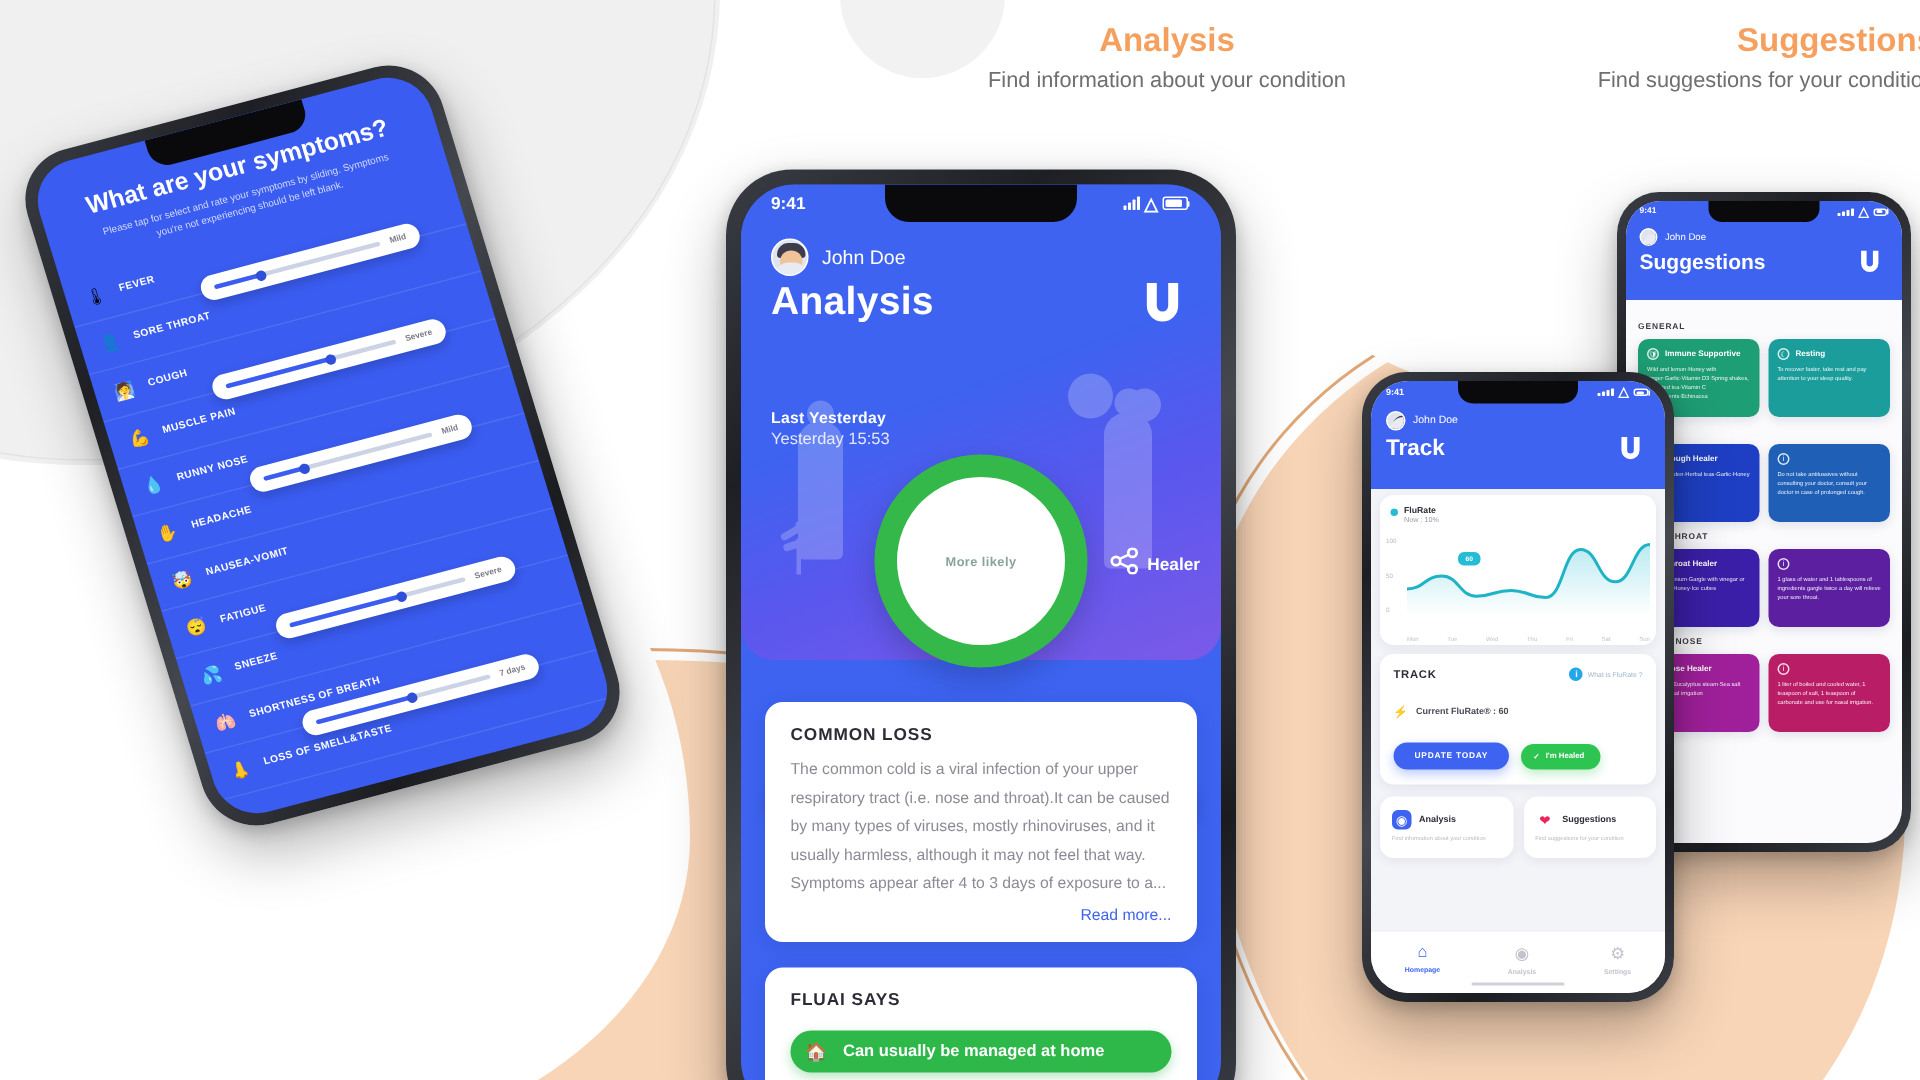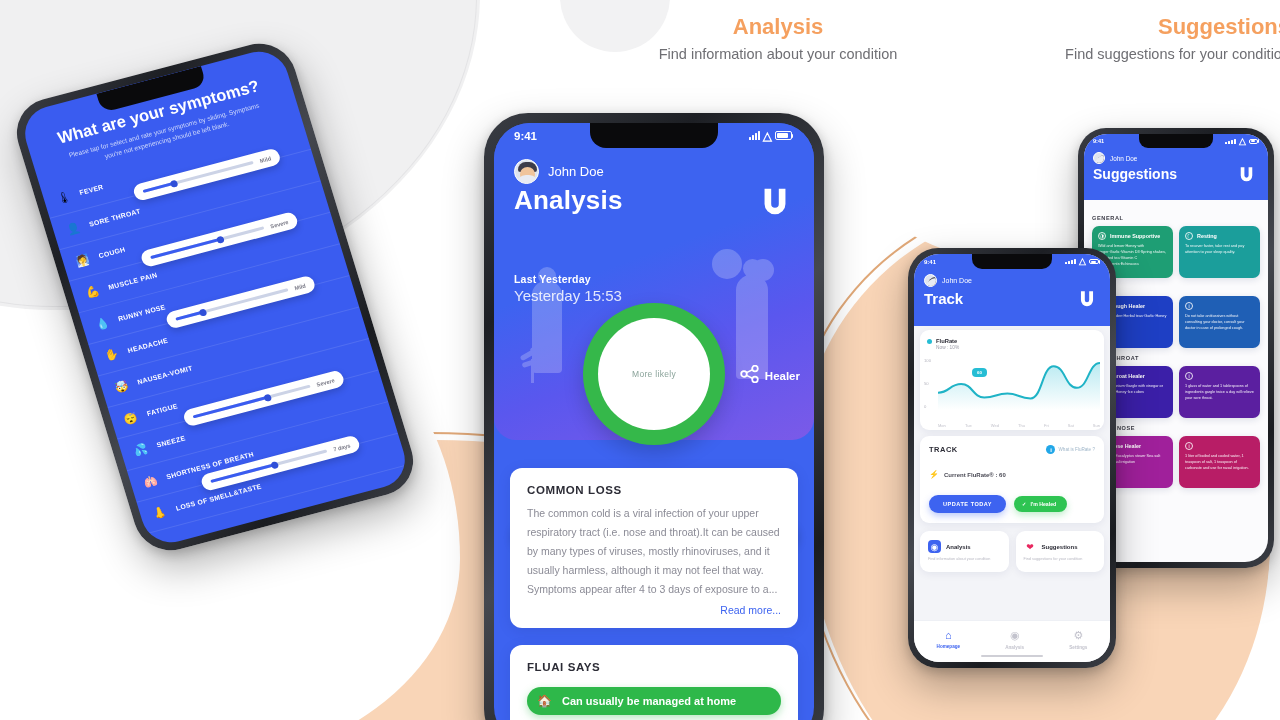--- a/index.html
+++ b/index.html
@@ -127,21 +127,21 @@
   .avatar .body{position:absolute;left:1px;bottom:-2px;width:23px;height:10px;background:#e8ebf2;border-radius:10px 10px 0 0;}
   .an-user .uname { color:#ffffff; font-size:13px; }
   .an-title { position:absolute; left:20px; top:62px; color:#fff; font-size:26px; font-weight:bold; letter-spacing:.2px; }
   .logo-u {
     position:absolute; right:20px; top:60px; width:38px; height:38px;
   }
   .logo-u svg { display:block; }
 
   .an-last { position:absolute; left:20px; top:150px; color:#fff; }
   .an-last .l1 { font-size:10.5px; font-weight:bold; letter-spacing:.2px; }
-  .an-last .l2 { font-size:15px; opacity:.85; margin-top:2px; }
+  .an-last .l2 { font-size:11px; opacity:.85; margin-top:2px; }
 
   .an-illus { position:absolute; left:0; right:0; top:130px; height:180px; opacity:.22; }
   .an-illus .p1{position:absolute;left:38px;top:28px;width:30px;height:92px;background:#fff;border-radius:14px 14px 4px 4px;}
   .an-illus .p1h{position:absolute;left:44px;top:14px;width:18px;height:18px;border-radius:50%;background:#fff;}
   .an-illus .p2{position:absolute;right:46px;top:22px;width:32px;height:104px;background:#fff;border-radius:15px 15px 4px 4px;}
   .an-illus .p2h{position:absolute;right:52px;top:6px;width:19px;height:19px;border-radius:50%;background:#fff;}
   .an-illus .bub1{position:absolute;right:72px;top:-4px;width:30px;height:30px;border-radius:50%;background:#fff;}
   .an-illus .bub2{position:absolute;right:40px;top:6px;width:22px;height:22px;border-radius:50%;background:#fff;}
   .an-illus .plant{position:absolute;left:26px;top:96px;width:26px;height:34px;}
   .an-illus .plant i{position:absolute;bottom:0;left:11px;width:3px;height:24px;background:#fff;}
@@ -152,21 +152,21 @@
     width:142px; height:142px; border-radius:50%;
     background:#35b84a;
     box-shadow:0 8px 20px rgba(0,0,0,.18);
     display:flex; align-items:center; justify-content:center;
   }
   .diag-inner {
     width:112px; height:112px; border-radius:50%; background:#fff;
     display:flex; flex-direction:column; align-items:center; justify-content:center;
     text-align:center;
   }
-  .diag-inner .ml { font-size:8.5px; color:#8aa39a; letter-spacing:.3px; margin-bottom:1px; }
+  .diag-inner .ml { font-size:8.5px; color:#8aa39a; letter-spacing:.3px; margin-bottom:1px;font-weight:bold; }
   .diag-inner .dx { font-size:15px; font-weight:bold; color:#35b84a; line-height:1.12; padding:0 6px; }
 
   .share-box { position:absolute; right:14px; top:242px; display:flex; align-items:center; gap:5px; }
   .share-box .lbl { color:#fff; font-size:11.5px; font-weight:bold; }
 
   .btn-healed {
     position:absolute; left:18px; top:398px;
     background:#35b84a; color:#fff; border-radius:18px;
     height:25px; display:flex; align-items:center; gap:6px; padding:0 13px 0 10px;
     font-size:10px; font-weight:bold;

